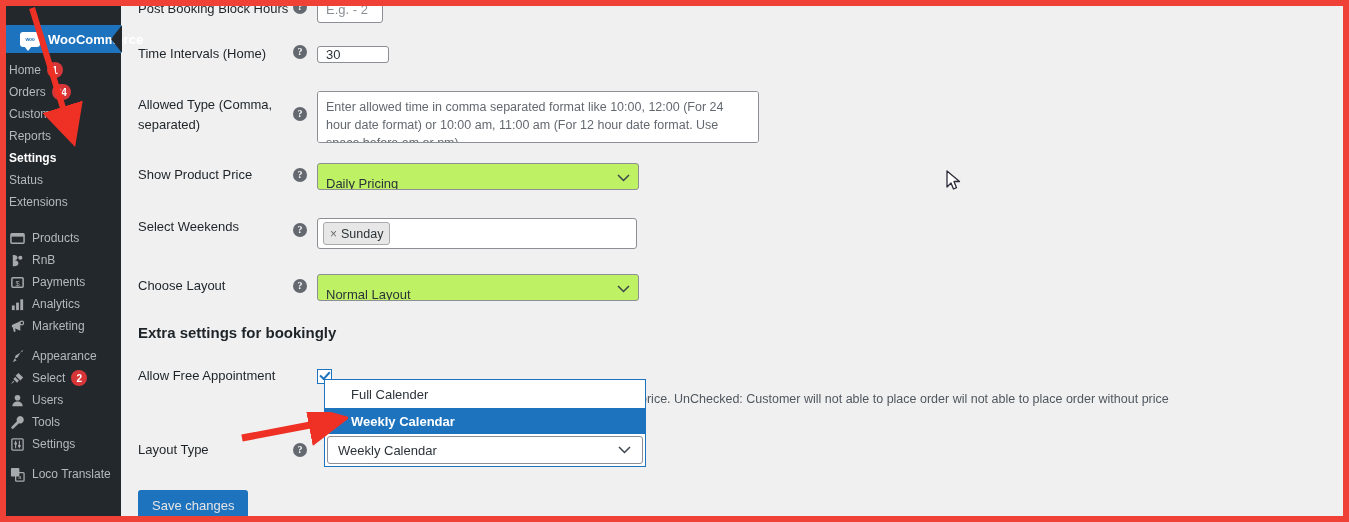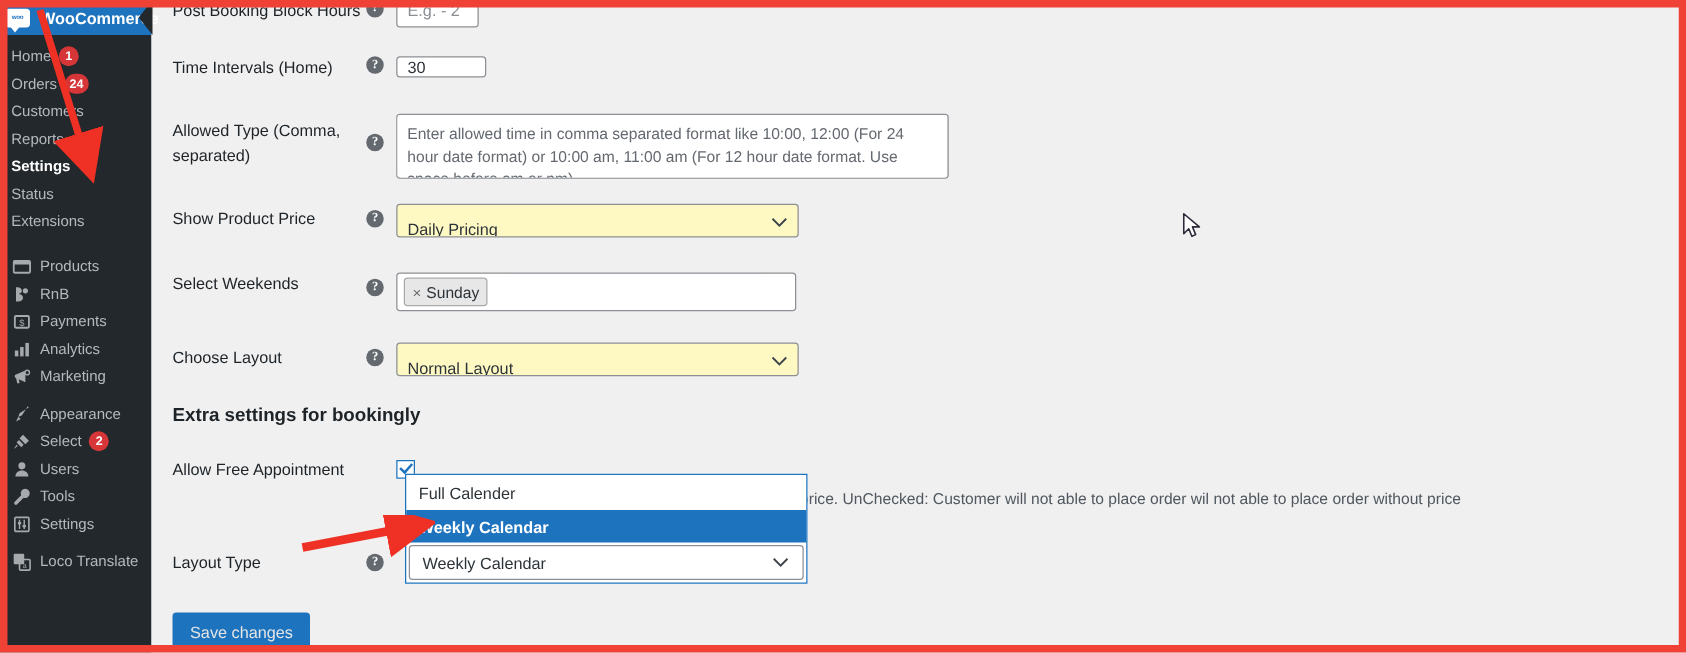--- a/index.html
+++ b/index.html
@@ -39,22 +39,23 @@
     width: 121px;
     height: 522px;
     background: #23282d;
     z-index: 30;
   }
   .wc-header {
     height: 28px;
     background: #1e73be;
     display: flex;
     align-items: center;
-    padding-left: 4px;
+    padding-left: 20px;
     position: relative;
+    margin-top: 25px;
   }
   .wc-logo {
     width: 20px; height: 15px;
     background: #ffffff;
     border-radius: 3px;
     position: relative;
     display: flex;
     align-items: center;
     justify-content: center;
     font-size: 5px;
@@ -198,21 +199,21 @@
   }
   textarea.ta::placeholder { color: #646970; }
   input.txt::placeholder { color: #8a8f94; }
 
   select.sel {
     font-family: "Liberation Sans", sans-serif;
     font-size: 13px;
     color: #2c3338;
     border: 1px solid #8c8f94;
     border-radius: 3px;
-    background: #fef9c3;
+    background: #bef264;
     height: 27px;
     padding: 12px 24px 0 8px;
     box-sizing: border-box;
     -webkit-appearance: none;
     -moz-appearance: none;
     appearance: none;
     outline: none;
   }
   .sel-wrap { position: relative; display: inline-block; }
   .sel-chev {
@@ -293,21 +294,21 @@
     width: 322px;
     border: 1px solid #1e73be;
     background: #fff;
     box-sizing: border-box;
     z-index: 45;
   }
   .dd-opt {
     height: 28px;
     display: flex;
     align-items: center;
-    padding-left: 10px;
+    padding-left: 26px;
     font-size: 13px;
     color: #2c3338;
     box-sizing: border-box;
   }
   .dd-opt.sel-opt {
     background: #1e73be;
     color: #ffffff;
     font-weight: bold;
     height: 26px;
   }

